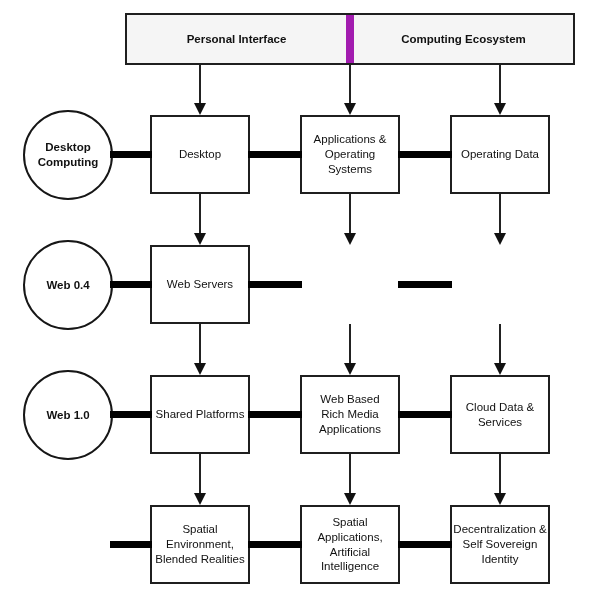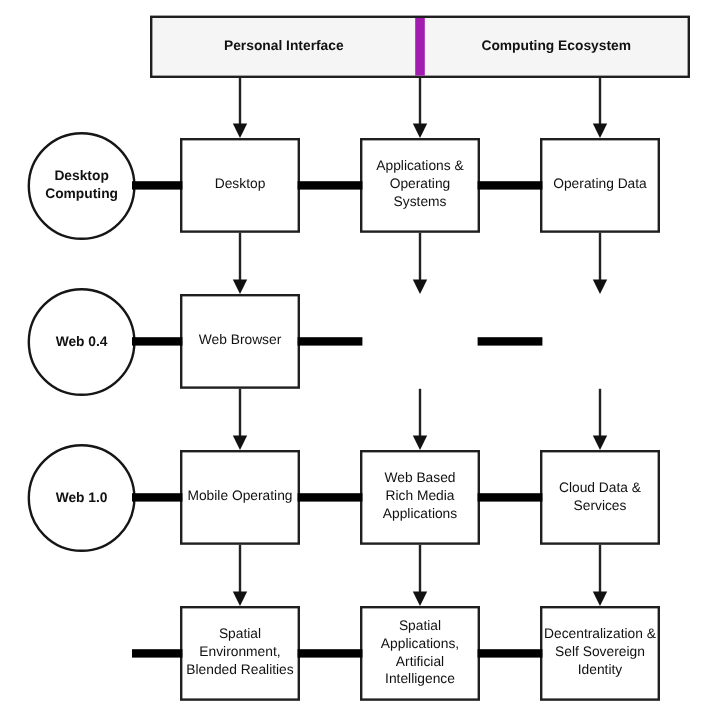--- a/index.html
+++ b/index.html
@@ -71,23 +71,23 @@
 Computing</div>
   <div class="circle cr1">Web 0.4</div>
   <div class="circle cr2">Web 1.0</div>
 
   <div class="box c0 r0">Desktop</div>
   <div class="box c1 r0">Applications &amp;
 Operating
 Systems</div>
   <div class="box c2 r0">Operating Data</div>
 
-  <div class="box c0 r1">Web Browser</div>
+  <div class="box c0 r1">Web Servers</div>
 
-  <div class="box c0 r2">Mobile Operating</div>
+  <div class="box c0 r2">Shared Platforms</div>
   <div class="box c1 r2">Web Based
 Rich Media
 Applications</div>
   <div class="box c2 r2">Cloud Data &amp;
 Services</div>
 
   <div class="box c0 r3">Spatial
 Environment,
 Blended Realities</div>
   <div class="box c1 r3">Spatial

